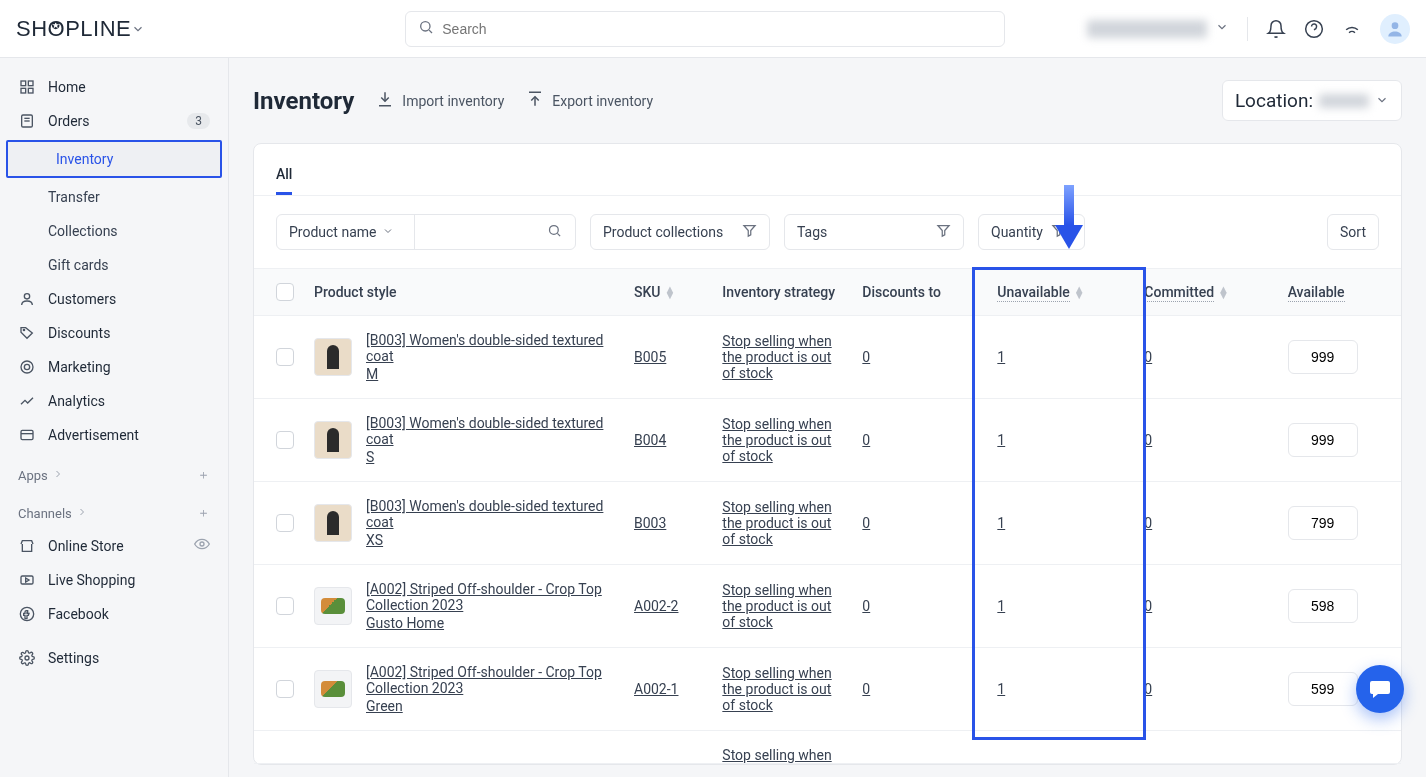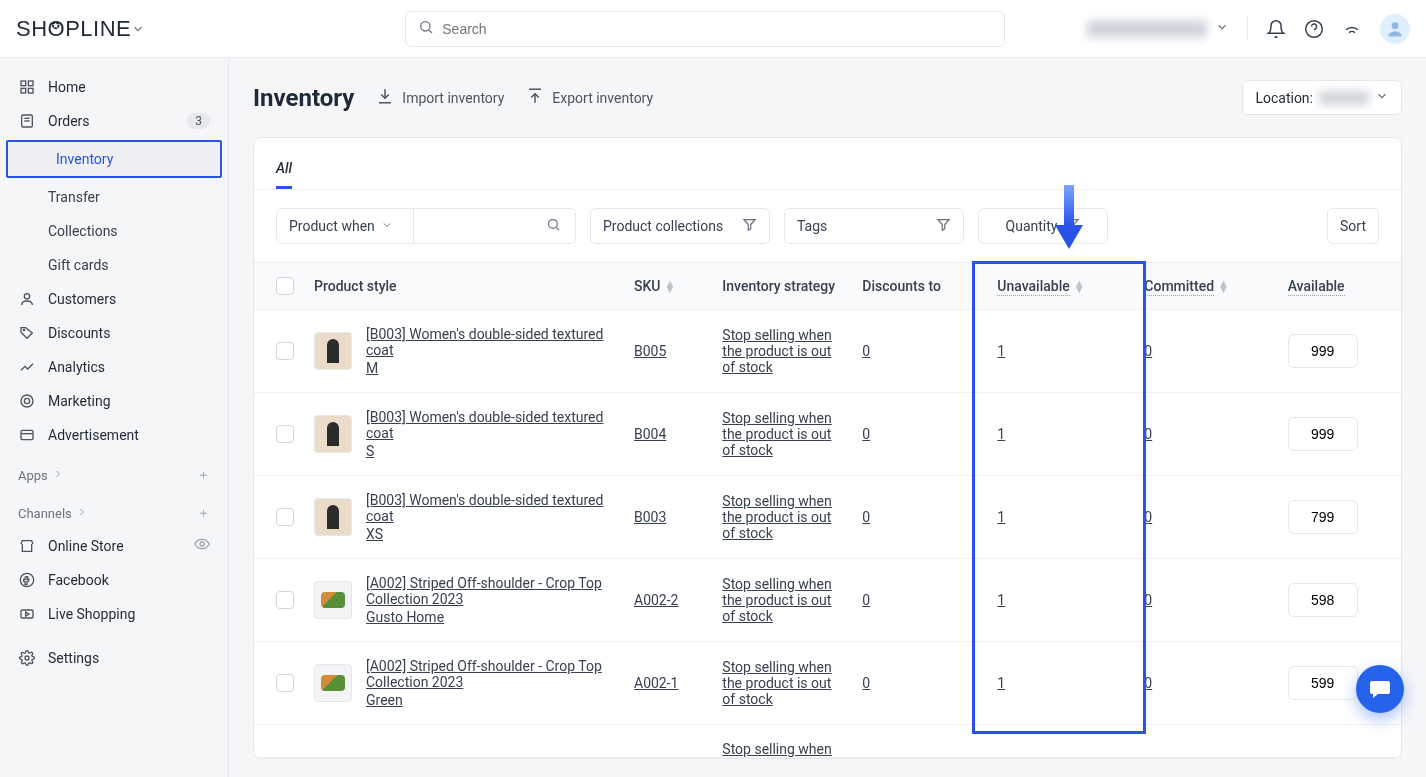--- a/index.html
+++ b/index.html
@@ -31,25 +31,25 @@
   .nav-highlight { border: 2px solid #2953e8; margin: 2px 6px 2px 6px; border-radius: 2px; }
   .section-label { padding: 14px 18px 6px 18px; color: #6b7280; font-size: 13px; display:flex; align-items:center; }
   .section-label .plus { margin-left:auto; color:#9ca3af; cursor:pointer;}
   .eye { margin-left:auto; color:#9ca3af; }
 
   
   .main { flex: 1; overflow: auto; padding: 22px 24px; position: relative; }
   .page-header { display: flex; align-items: center; gap: 22px; margin-bottom: 22px; }
   .page-title { font-size: 24px; font-weight: 700; }
   .header-action { display: flex; align-items: center; gap: 8px; color: #4b5563; cursor: pointer; font-size: 14px; }
-  .loc-select { margin-left: auto; background: #fff; border: 1px solid #e5e7eb; border-radius: 6px; padding: 8px 12px; display: flex; align-items: center; gap: 6px; font-size: 14px; cursor:pointer;}
+  .loc-select { margin-left: auto; background: #fff; border: 1px solid #e5e7eb; border-radius: 6px; padding: 8px 12px; display: flex; align-items: center; gap: 6px; font-size: 19px; cursor:pointer;}
   .loc-blur { filter: blur(4px); background: #d1d5db; width: 50px; height: 14px; border-radius:2px;}
 
   .card { background: #fff; border: 1px solid #e5e7eb; border-radius: 8px;  }
-  .tabs { padding: 12px 22px 0 22px; border-bottom: 1px solid #eef0f3; font-style: italic; }
+  .tabs { padding: 12px 22px 0 22px; border-bottom: 1px solid #eef0f3; }
   .tab { display: inline-block; padding: 10px 0; border-bottom: 3px solid #2953e8; color: #1f2937; font-weight: 500; }
 
   .filters { padding: 18px 22px; display: flex; gap: 14px; align-items: center; }
   .filter-box { border: 1px solid #e5e7eb; border-radius: 6px; height: 36px; display: flex; align-items: center; padding: 0 12px; color: #374151; gap: 8px; cursor:pointer; }
   .filter-box.split { padding: 0; }
   .filter-left { padding: 0 12px; display:flex; align-items:center; height:100%; gap:6px;}
   .filter-search { border-left: 1px solid #e5e7eb; width: 160px; display:flex; align-items:center; justify-content:flex-end; padding:0 12px; height:100%;}
   .sort { margin-left: auto; }
 
   table { width: 100%; border-collapse: collapse; }
@@ -187,33 +187,33 @@
           <svg width="16" height="16" viewBox="0 0 24 24" fill="none" stroke="currentColor" stroke-width="2">
             <path d="M20 12l-8 8-9-9V4h7z"></path>
             <circle cx="7.5" cy="7.5" r="1"></circle>
           </svg>
         </span>
       <span>Discounts</span>
     </div>
     <div class="nav-item">
       <span class="nav-icon">
           <svg width="16" height="16" viewBox="0 0 24 24" fill="none" stroke="currentColor" stroke-width="2">
-            <polyline points="3 17 9 11 13 15 21 7"></polyline>
-          </svg>
-        </span>
-      <span>Analytics</span>
-    </div>
-    <div class="nav-item">
-      <span class="nav-icon">
-          <svg width="16" height="16" viewBox="0 0 24 24" fill="none" stroke="currentColor" stroke-width="2">
             <circle cx="12" cy="12" r="9"></circle>
             <circle cx="12" cy="12" r="4"></circle>
           </svg>
         </span>
       <span>Marketing</span>
+    </div>
+    <div class="nav-item">
+      <span class="nav-icon">
+          <svg width="16" height="16" viewBox="0 0 24 24" fill="none" stroke="currentColor" stroke-width="2">
+            <polyline points="3 17 9 11 13 15 21 7"></polyline>
+          </svg>
+        </span>
+      <span>Analytics</span>
     </div>
     <div class="nav-item">
       <span class="nav-icon">
           <svg width="16" height="16" viewBox="0 0 24 24" fill="none" stroke="currentColor" stroke-width="2">
             <rect x="3" y="5" width="18" height="14" rx="2"></rect>
             <line x1="3" y1="10" x2="21" y2="10"></line>
           </svg>
         </span>
       <span>Advertisement</span>
     </div>
@@ -242,34 +242,34 @@
         </span>
       <span>Online Store</span>
       <span class="eye"><svg width="16" height="16" viewBox="0 0 24 24" fill="none" stroke="#9ca3af" stroke-width="2">
             <path d="M1 12s4-7 11-7 11 7 11 7-4 7-11 7S1 12 1 12z"></path>
             <circle cx="12" cy="12" r="3"></circle>
           </svg></span>
     </div>
     <div class="nav-item">
       <span class="nav-icon">
           <svg width="16" height="16" viewBox="0 0 24 24" fill="none" stroke="currentColor" stroke-width="2">
+            <rect x="3" y="6" width="18" height="12" rx="2"></rect>
+            <polygon points="10 9 15 12 10 15"></polygon>
+          </svg>
+        </span>
+      <span>Live Shopping</span>
+    </div>
+    <div class="nav-item">
+      <span class="nav-icon">
+          <svg width="16" height="16" viewBox="0 0 24 24" fill="none" stroke="currentColor" stroke-width="2">
             <circle cx="12" cy="12" r="10"></circle>
             <path d="M13 7h-2a2 2 0 00-2 2v2H7v3h2v5h3v-5h2l1-3h-3V9.5c0-.3.2-.5.5-.5H13z"></path>
           </svg>
         </span>
       <span>Facebook</span>
-    </div>
-    <div class="nav-item">
-      <span class="nav-icon">
-          <svg width="16" height="16" viewBox="0 0 24 24" fill="none" stroke="currentColor" stroke-width="2">
-            <rect x="3" y="6" width="18" height="12" rx="2"></rect>
-            <polygon points="10 9 15 12 10 15"></polygon>
-          </svg>
-        </span>
-      <span>Live Shopping</span>
     </div>
     <div class="nav-item" style="margin-top:10px;">
       <span class="nav-icon">
           <svg width="16" height="16" viewBox="0 0 24 24" fill="none" stroke="currentColor" stroke-width="2">
             <circle cx="12" cy="12" r="3"></circle>
             <path d="M19.4 15a1.7 1.7 0 00.3 1.8l.1.1a2 2 0 11-2.8 2.8l-.1-.1a1.7 1.7 0 00-1.8-.3 1.7 1.7 0 00-1 1.5V21a2 2 0 11-4 0v-.1a1.7 1.7 0 00-1-1.5 1.7 1.7 0 00-1.8.3l-.1.1a2 2 0 11-2.8-2.8l.1-.1a1.7 1.7 0 00.3-1.8 1.7 1.7 0 00-1.5-1H3a2 2 0 110-4h.1a1.7 1.7 0 001.5-1 1.7 1.7 0 00-.3-1.8l-.1-.1a2 2 0 112.8-2.8l.1.1a1.7 1.7 0 001.8.3h.1a1.7 1.7 0 001-1.5V3a2 2 0 114 0v.1a1.7 1.7 0 001 1.5h.1a1.7 1.7 0 001.8-.3l.1-.1a2 2 0 112.8 2.8l-.1.1a1.7 1.7 0 00-.3 1.8v.1a1.7 1.7 0 001.5 1H21a2 2 0 110 4h-.1a1.7 1.7 0 00-1.5 1z"></path>
           </svg>
         </span>
       <span>Settings</span>
     </div>
@@ -304,21 +304,21 @@
     </div>
 
     <div class="card">
       <div class="tabs">
         <div class="tab">All</div>
       </div>
 
       <div class="filters">
         <div class="filter-box split" style="width:300px;">
           <div class="filter-left">
-            <span>Product when</span>
+            <span>Product name</span>
             <span><svg width="12" height="12" viewBox="0 0 24 24" fill="none" stroke="#6b7280" stroke-width="2">
                   <polyline points="6 9 12 15 18 9"></polyline>
                 </svg></span>
           </div>
           <div class="filter-search">
             <span><svg width="15" height="15" viewBox="0 0 24 24" fill="none" stroke="#6b7280" stroke-width="2">
                   <circle cx="11" cy="11" r="7"></circle>
                   <line x1="21" y1="21" x2="16.65" y2="16.65"></line>
                 </svg></span>
           </div>
@@ -328,21 +328,21 @@
           <span><svg width="15" height="15" viewBox="0 0 24 24" fill="none" stroke="#6b7280" stroke-width="2">
                 <polygon points="3 4 21 4 14 12 14 19 10 21 10 12"></polygon>
               </svg></span>
         </div>
         <div class="filter-box" style="width:180px; justify-content:space-between;">
           <span>Tags</span>
           <span><svg width="15" height="15" viewBox="0 0 24 24" fill="none" stroke="#6b7280" stroke-width="2">
                 <polygon points="3 4 21 4 14 12 14 19 10 21 10 12"></polygon>
               </svg></span>
         </div>
-        <div class="filter-box" style="width:130px; justify-content:center;">
+        <div class="filter-box" style="width:107px; justify-content:flex-start;">
           <span>Quantity</span>
           <span><svg width="15" height="15" viewBox="0 0 24 24" fill="none" stroke="#6b7280" stroke-width="2">
                 <polygon points="3 4 21 4 14 12 14 19 10 21 10 12"></polygon>
               </svg></span>
         </div>
         <div class="filter-box sort">
           <span>Sort</span>
         </div>
       </div>
 

